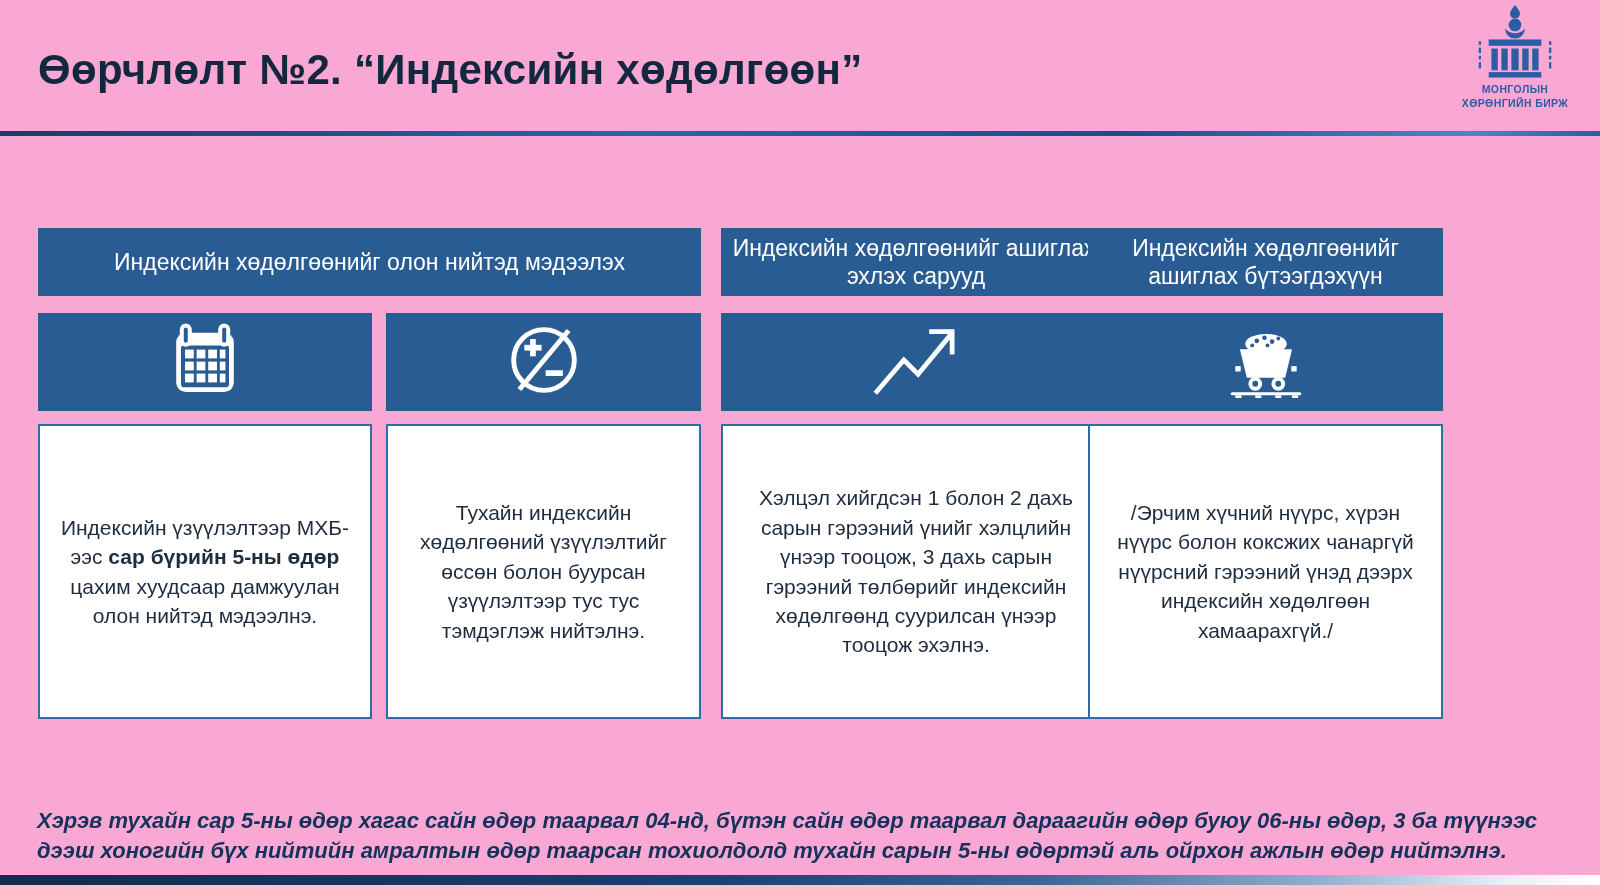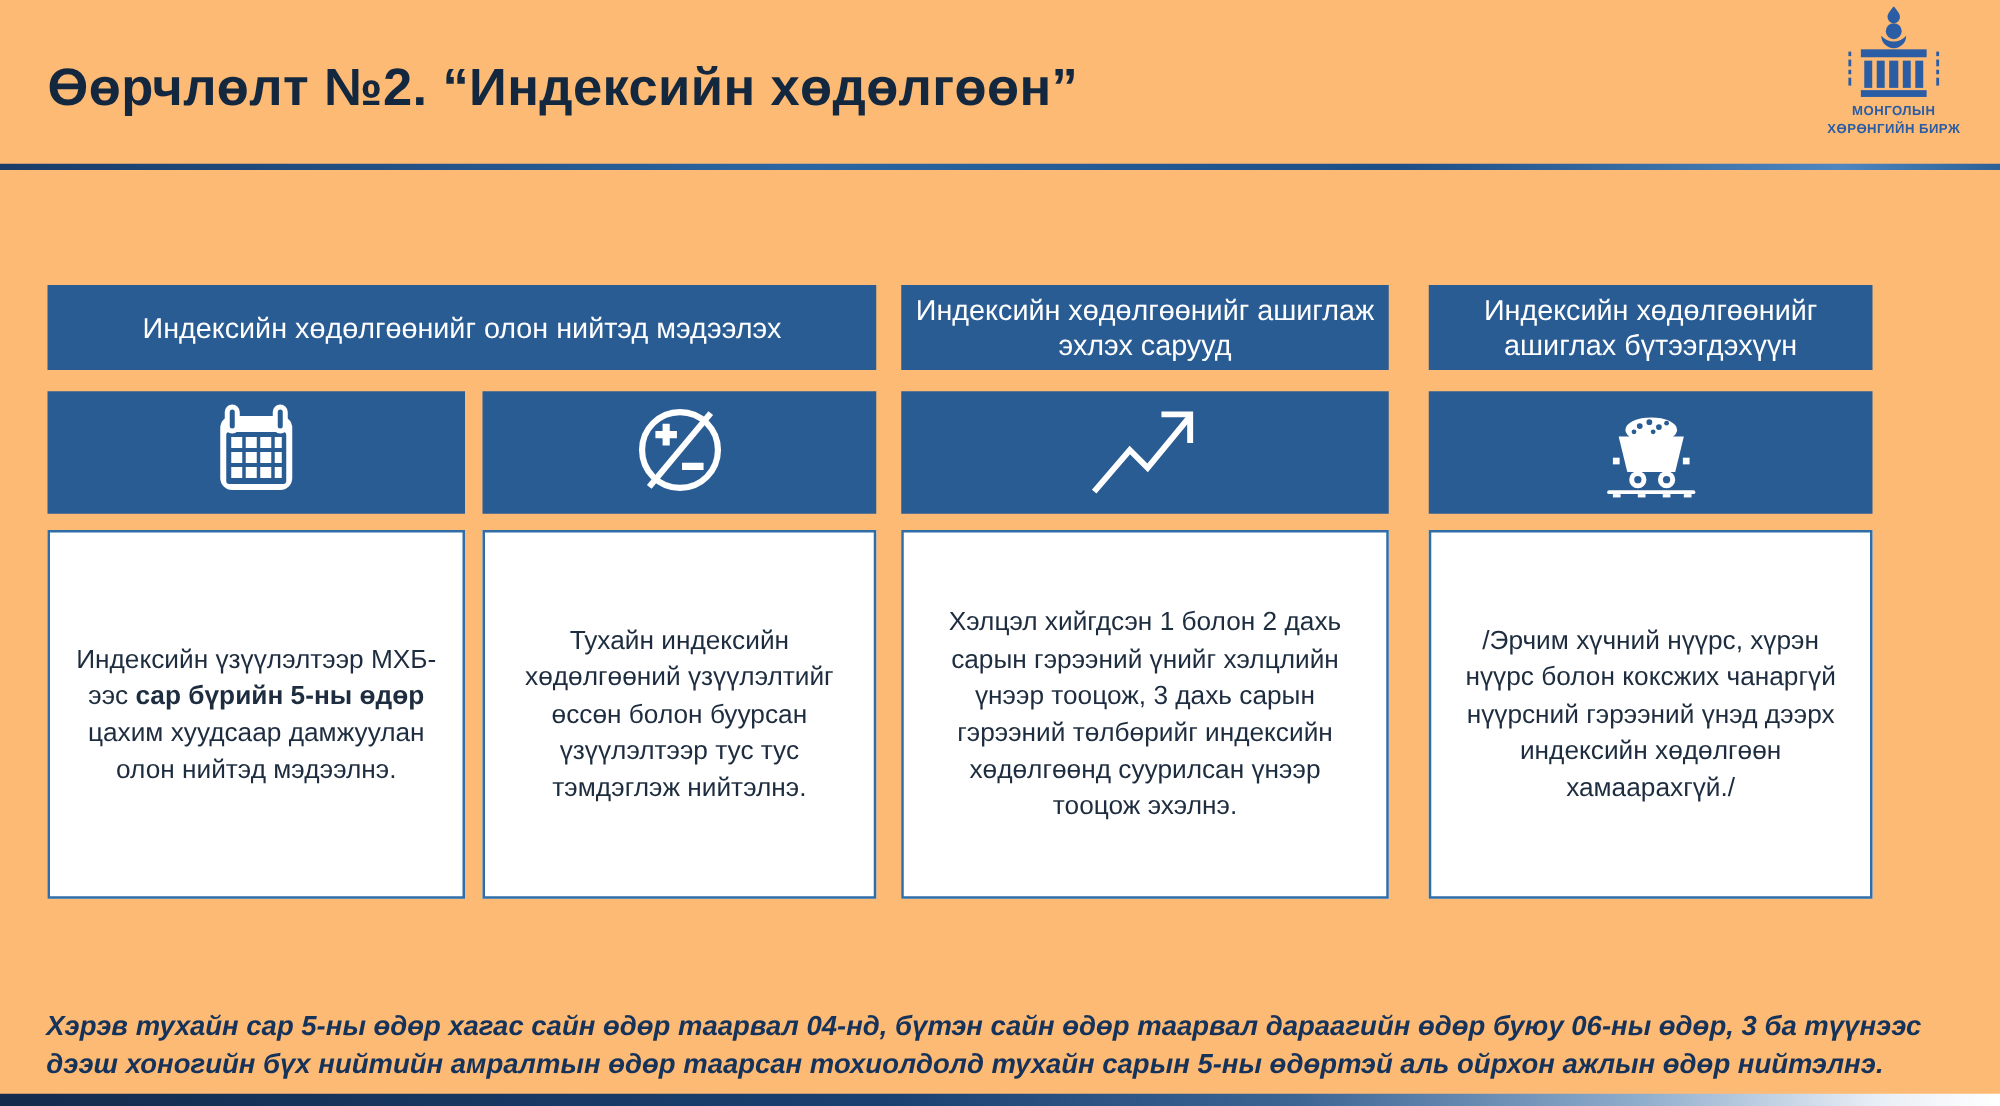--- a/index.html
+++ b/index.html
@@ -1,18 +1,18 @@
 <!DOCTYPE html>
 <html><head>
 <meta charset="utf-8">
 <style>
   html,body { margin:0; padding:0; background:#fff; }
   .slide {
     position:relative; width:1600px; height:885px;
-    background:#fdba74; overflow:hidden;
+    background:#f9a8d4; overflow:hidden;
     font-family:"Liberation Sans", sans-serif;
   }
 
   
   .title {
     position:absolute; left:38px; top:46px;
     font-size:42px; font-weight:700; color:#13283f; letter-spacing:0.3px;
     white-space:nowrap;
   }
 
@@ -24,21 +24,21 @@
 
   
   .logo { position:absolute; left:1450px; top:5px; width:130px; text-align:center; }
   .logo svg { display:block; margin:0 auto; }
   .logo-text { font-size:10.5px; font-weight:700; line-height:1.3; letter-spacing:0.4px; color:#2a5da4; }
 
   
   .c1 { left:38px;  width:334px; }
   .c2 { left:386px; width:315px; }
   .c3 { left:721px; width:390px; }
-  .c4 { left:1143px;width:355px; }
+  .c4 { left:1088px;width:355px; }
 
   .hdr {
     position:absolute; top:228px; height:68px;
     background:#2a5c94; color:#ffffff;
     display:flex; align-items:center; justify-content:center;
     text-align:center; font-size:23px; line-height:1.22; padding:0 10px; box-sizing:border-box;
   }
   .hdr-wide { left:38px; width:663px; }
 
   .iconbox {

